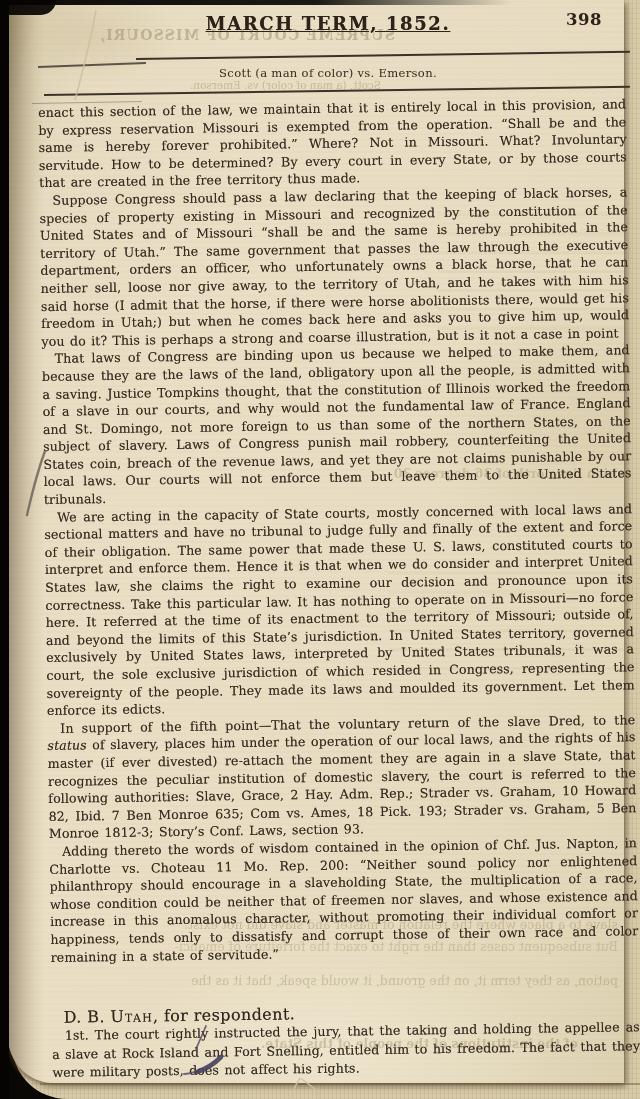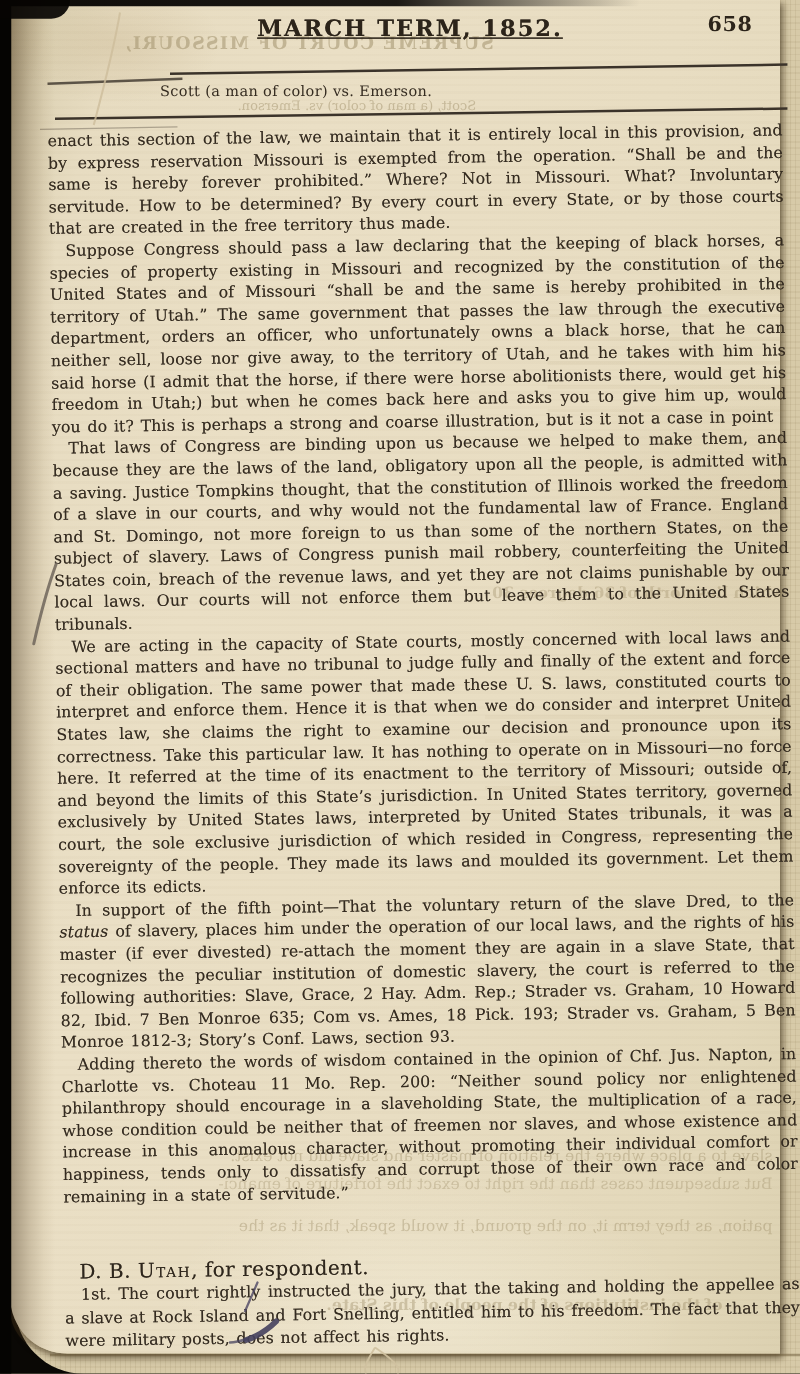--- a/index.html
+++ b/index.html
@@ -50,21 +50,21 @@
   .page-number{
     position:absolute;right:22px;top:10px;font-size:16.5px;font-weight:bold;
     letter-spacing:.5px;color:#2c241a;
   }
   .rule{position:absolute;background:#3b332a;transform-origin:left center;}
   .rule-a{left:30px;top:66px;width:108px;height:1.6px;transform:rotate(-2.1deg);opacity:.8;}
   .rule-b{left:128px;top:58px;width:494px;height:1.9px;transform:rotate(-.85deg);}
   .rule-c{left:36px;top:94px;width:586px;height:1.5px;transform:rotate(-.8deg);}
   .rule-d{left:24px;top:103px;width:110px;height:1.2px;transform:rotate(-1deg);opacity:.35;}
   .case-title{
-    position:absolute;left:120px;top:66px;width:400px;text-align:left;
+    position:absolute;left:120px;top:66px;width:400px;text-align:center;
     font-size:11.6px;color:#342b20;letter-spacing:.3px;
   }
 
   
   .bleed{
     position:absolute;color:#9c8c66;transform:scaleX(-1);
     filter:blur(.5px);pointer-events:none;white-space:nowrap;
   }
   .bleed-1{left:117px;top:27px;width:270px;font-size:14px;font-weight:bold;
     letter-spacing:1.2px;text-align:center;opacity:.5;}
@@ -112,21 +112,21 @@
   <div class="bleed bleed-2">Scott, (a man of color) vs. Emerson.</div>
   <div class="bleed bleed-3">which lies north of 36 degrees 30</div>
   <div class="bleed bleed-4">slave to a place where the relation of master and slave did not exist.</div>
   <div class="bleed bleed-5">But subsequent cases than the right to exact the forfeiture of emanci-</div>
   <div class="bleed bleed-6">pation, as they term it, on the ground, it would speak, that it as the</div>
   <div class="bleed bleed-7">of the institutions of the people of this State.</div>
   <div class="smudge smudge-1"></div>
   <div class="smudge smudge-2"></div>
 
   <div class="term-header">MARCH TERM, 1852.</div>
-  <div class="page-number">658</div>
+  <div class="page-number">398</div>
   <div class="rule rule-a"></div>
   <div class="rule rule-b"></div>
   <div class="case-title">Scott (a man of color) vs. Emerson.</div>
   <div class="rule rule-c"></div>
   <div class="rule rule-d"></div>
 
   <div class="tilt">
     <p>enact this section of the law, we maintain that it is entirely local in this provision, and by express reservation Missouri is exempted from the operation. “Shall be and the same is hereby forever prohibited.” Where? Not in Missouri. What? Involuntary servitude. How to be determined? By every court in every State, or by those courts that are created in the free territory thus made.</p>
     <p class="indent">Suppose Congress should pass a law declaring that the keeping of black horses, a species of property existing in Missouri and recognized by the constitution of the United States and of Missouri “shall be and the same is hereby prohibited in the territory of Utah.” The same government that passes the law through the executive department, orders an officer, who unfortunately owns a black horse, that he can neither sell, loose nor give away, to the territory of Utah, and he takes with him his said horse (I admit that the horse, if there were horse abolitionists there, would get his freedom in Utah;) but when he comes back here and asks you to give him up, would you do it? This is perhaps a strong and coarse illustration, but is it not a case in point</p>
     <p class="indent">That laws of Congress are binding upon us because we helped to make them, and because they are the laws of the land, obligatory upon all the people, is admitted with a saving. Justice Tompkins thought, that the constitution of Illinois worked the freedom of a slave in our courts, and why would not the fundamental law of France. England and St. Domingo, not more foreign to us than some of the northern States, on the subject of slavery. Laws of Congress punish mail robbery, counterfeiting the United States coin, breach of the revenue laws, and yet they are not claims punishable by our local laws. Our courts will not enforce them but leave them to the United States tribunals.</p>

